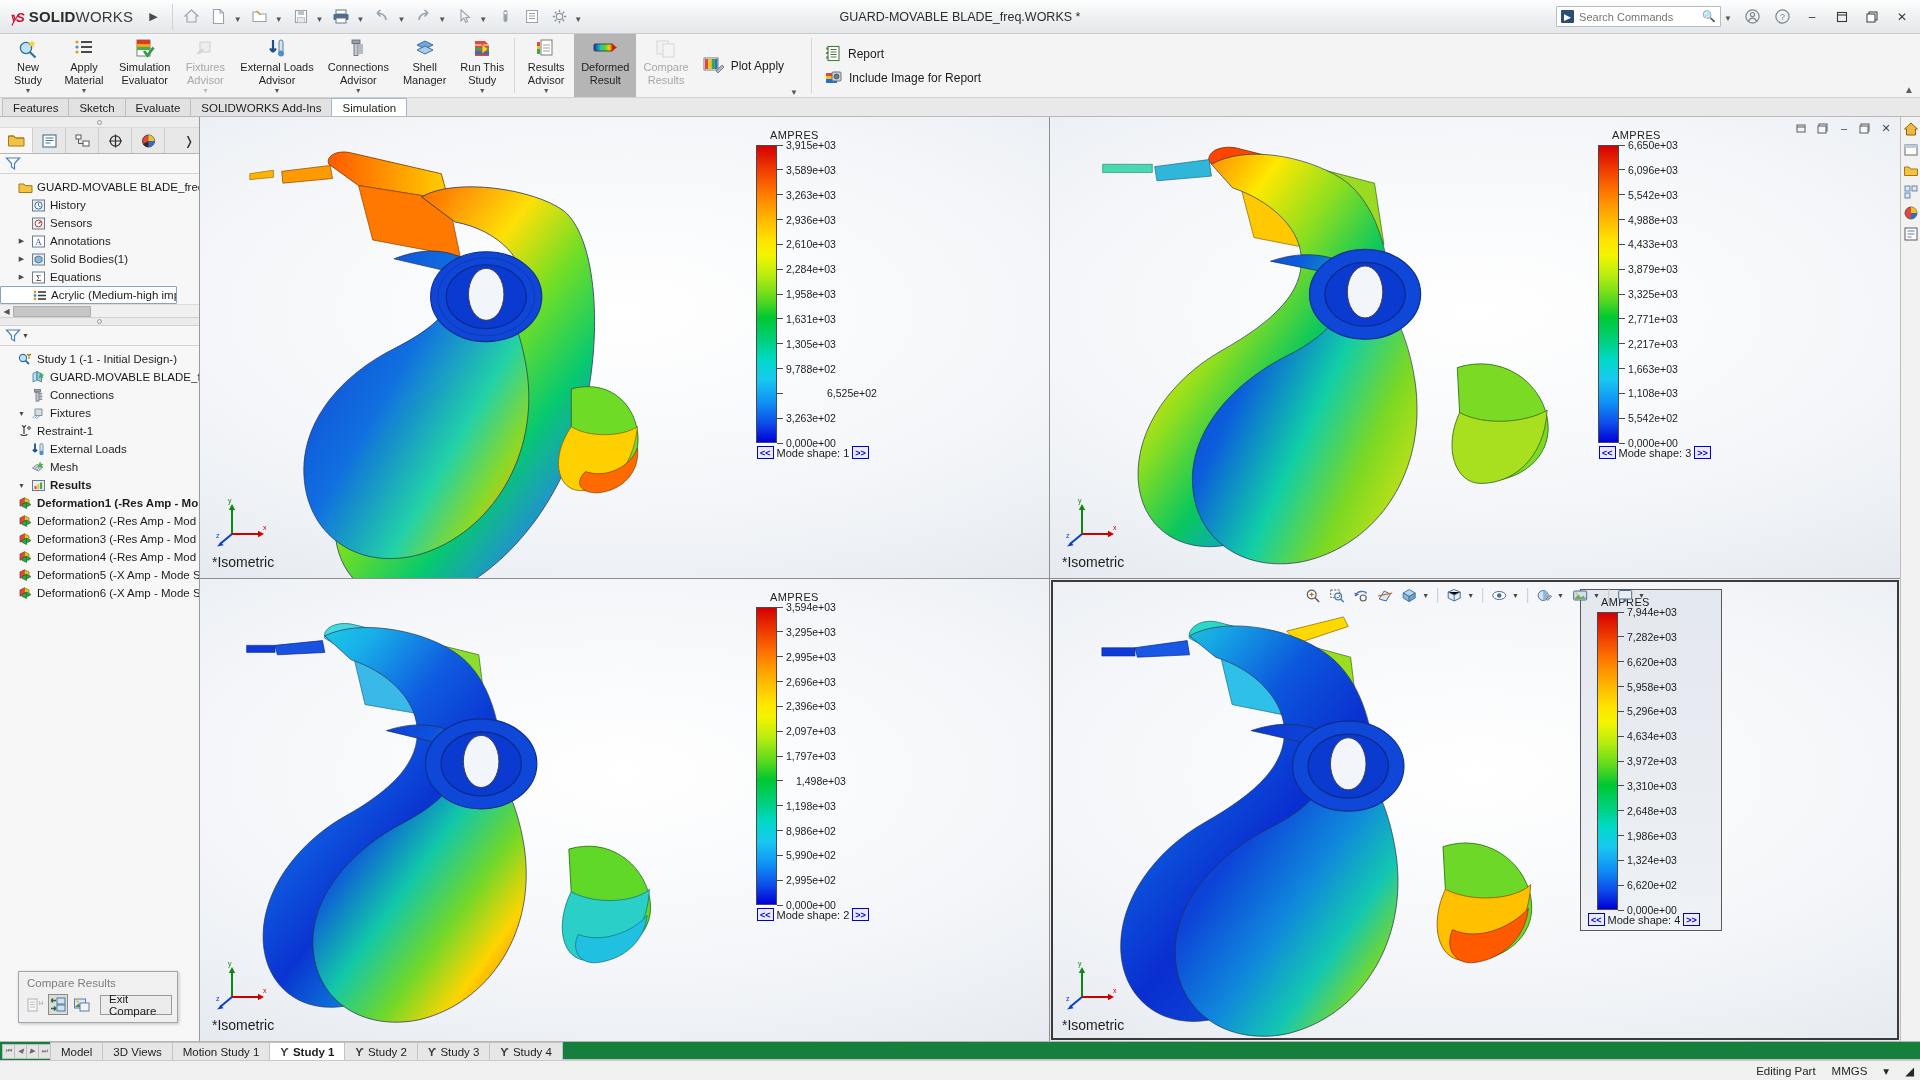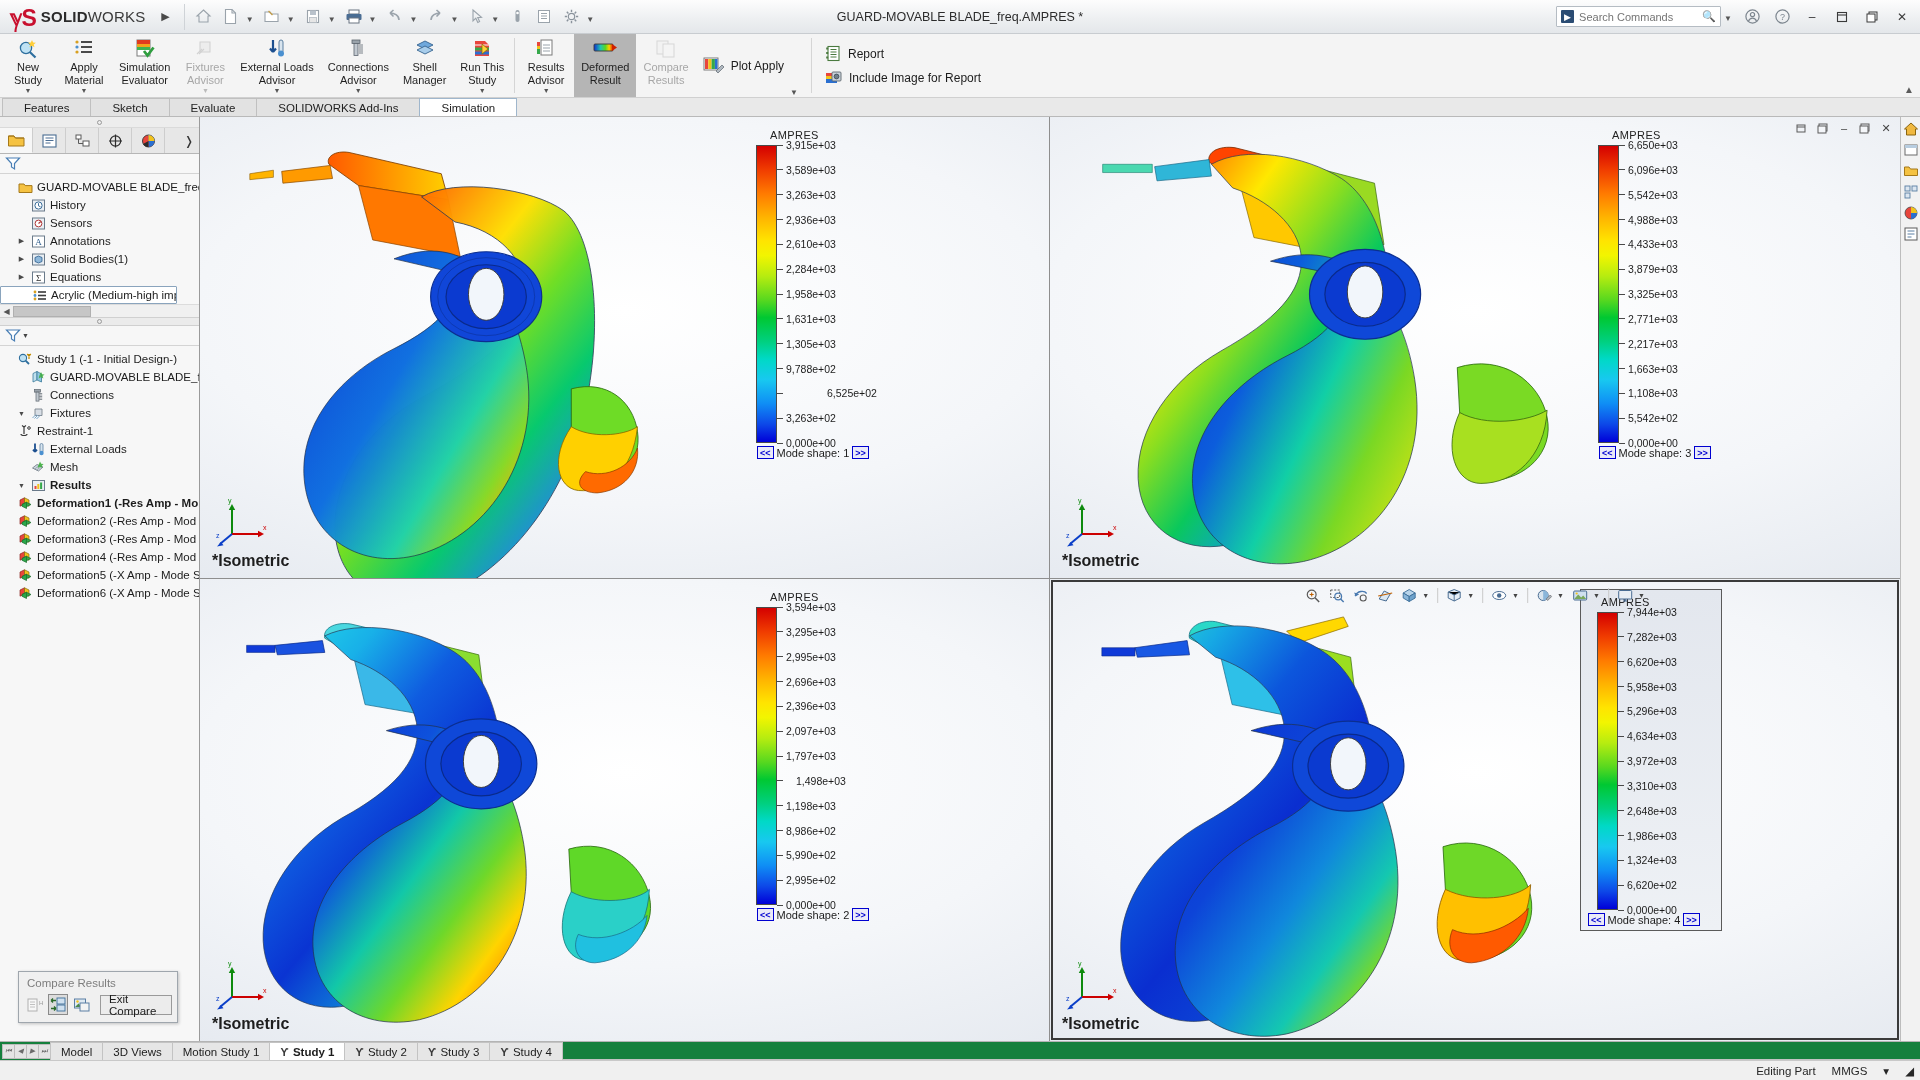--- a/index.html
+++ b/index.html
@@ -14,21 +14,21 @@
   .app { position:relative; width:1920px; height:1080px; display:flex; flex-direction:column; }
 
   
   .titlebar {
     height:34px; flex:0 0 34px;
     background:linear-gradient(180deg,#fdfdfd 0%,#eef0f2 55%,#e4e7ea 100%);
     border-bottom:1px solid #c8ccd0;
     display:flex; align-items:center; position:relative;
   }
   .sw-logo { display:flex; align-items:center; padding:0 8px 0 10px; gap:5px; }
-  .sw-mark { font-size:23px; font-weight:bold; color:#c8102e; letter-spacing:-1px; }
+  .sw-mark { font-size:13px; font-weight:bold; color:#c8102e; font-style:italic; letter-spacing:-1px; }
   .sw-name { font-size:15px; font-weight:bold; letter-spacing:.2px; color:#2b2b2b; }
   .sw-name .lite { font-weight:normal; color:#3a3a3a; }
   .tb-sep { width:1px; height:26px; background:#cfd3d7; margin:0 6px; }
   .tb-arrow { color:#4a4a4a; font-size:11px; padding:0 8px; }
   .tb-icons { display:flex; align-items:center; gap:1px; }
   .tb-btn {
     width:26px; height:26px; display:flex; align-items:center; justify-content:center;
     border-radius:2px; position:relative;
   }
   .tb-caret { font-size:8px; color:#555; padding:0 4px 0 1px; align-self:flex-end; margin-bottom:6px; }
@@ -68,21 +68,21 @@
   .rib-item { display:flex; align-items:center; gap:7px; font-size:12px; padding:1px 4px; }
   .plot-tools { display:flex; align-items:center; gap:5px; font-size:12px; padding:0 6px; }
   .ribbon-collapse { position:absolute; right:6px; bottom:2px; font-size:10px; color:#5b5b5b; }
 
   
   .tabstrip {
     flex:0 0 19px; height:19px; background:#e9e9e9; border-bottom:1px solid #b9b9b9;
     display:flex; align-items:flex-end; padding-left:2px; font-size:11.5px;
   }
   .ftab {
-    height:18px; padding:0 21px; display:flex; align-items:center;
+    height:18px; padding:0 10px; display:flex; align-items:center;
     border:1px solid #c0c0c0; border-bottom:none; background:#e2e2e2;
     margin-right:-1px; color:#222;
   }
   .ftab.sel { background:#fff; border-color:#9fb6cc; font-weight:normal; }
 
   
   .body { flex:1; display:flex; position:relative; min-height:0; }
 
   
   .leftpanel { width:200px; flex:0 0 200px; background:#f5f5f5; border-right:1px solid #9a9a9a;
@@ -137,21 +137,21 @@
   .vp-ctrls .c { width:16px;height:14px;display:flex;align-items:center;justify-content:center; }
 
   .vp-toolbar {
     position:absolute; top:6px; left:50%; transform:translateX(-50%);
     display:flex; align-items:center; gap:2px; z-index:6; padding:1px 3px;
   }
   .vtb { width:22px; height:19px; display:flex; align-items:center; justify-content:center; border:1px solid transparent; border-radius:2px;}
   .vtb-car { font-size:7px; color:#444; padding-right:3px; }
   .vtb-sep { width:1px; height:15px; background:#c9c9c9; margin:0 3px; }
 
-  .view-orient { position:absolute; left:12px; bottom:8px; font-size:16px; font-weight:bold; color:#1d1d1d; }
+  .view-orient { position:absolute; left:12px; bottom:8px; font-size:14px; font-weight:normal; color:#1d1d1d; }
   .triad { position:absolute; left:16px; bottom:30px; width:54px; height:54px; }
 
   
   .legend { position:absolute; width:132px; font-size:10.5px; color:#1b1b1b; }
   .legend .ltitle { font-size:11px; letter-spacing:.4px; margin-bottom:4px; padding-left:14px; color:#222; }
   .legend .lbody { display:flex; align-items:stretch; }
   .legend .bar { width:21px; border:1px solid #4a4a4a;
     background:linear-gradient(180deg,
       #d40000 0%, #f03c00 8%, #ff7a00 16%, #ffb300 24%, #ffe400 32%,
       #f2f500 37%, #b6ec10 44%, #58d81f 52%, #00c832 58%,
@@ -271,21 +271,21 @@
         <svg width="17" height="17" viewBox="0 0 17 17">
             <circle cx="8.5" cy="8.5" r="3.2" fill="none" stroke="#8a939c" stroke-width="1.2"></circle>
             <g stroke="#8a939c" stroke-width="1.4">
               <path d="M8.5 1.8v2.2M8.5 13v2.2M1.8 8.5h2.2M13 8.5h2.2M3.8 3.8l1.6 1.6M11.6 11.6l1.6 1.6M13.2 3.8l-1.6 1.6M5.4 11.6l-1.6 1.6"></path>
             </g>
           </svg>
       </div>
       <span class="tb-caret">▼</span>
     </div>
 
-    <div class="doc-title">GUARD-MOVABLE BLADE_freq.AMPRES *</div>
+    <div class="doc-title">GUARD-MOVABLE BLADE_freq.WORKS *</div>
 
     <div class="tb-right">
       <div class="searchbox">
         <span class="sicon">▶</span>
         <input readonly="" placeholder="Search Commands" style="">
         <span class="mag">🔍</span>
       </div>
       <span class="tb-caret">▼</span>
       <div class="win-btn">
         <svg width="17" height="17" viewBox="0 0 17 17">

